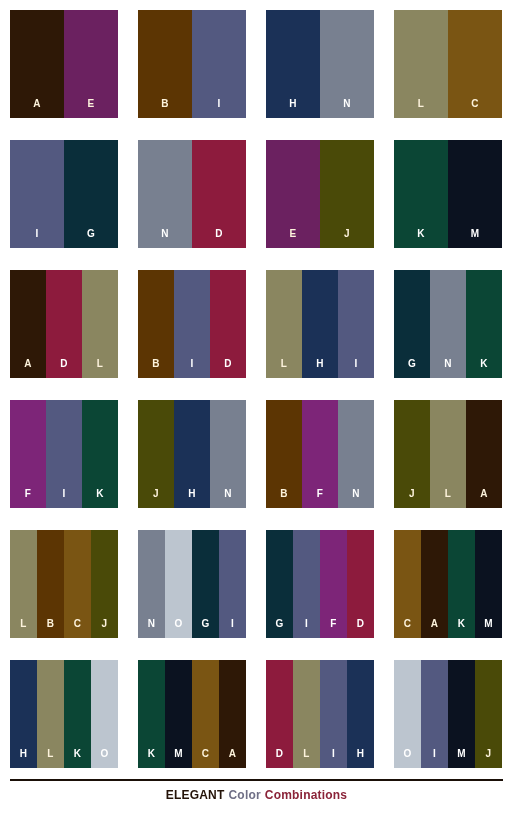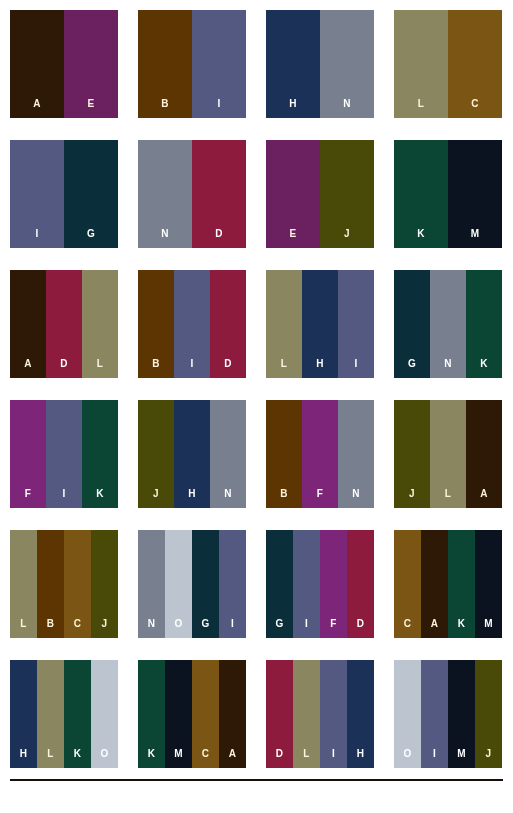--- a/index.html
+++ b/index.html
@@ -358,14 +358,17 @@
           <span class="band-label" style="color: rgb(255, 255, 255);">M</span>
         </div>
         <div class="band" style="background-color: rgb(74, 74, 8);">
           <span class="band-label" style="color: rgb(253, 243, 220);">J</span>
         </div>
       </div>
     </div>
 
   <div id="footer-rule" style="background: rgb(26, 15, 8);"></div>
 
+  <div id="footer">
+    <span class="w1" style="color: rgb(36, 19, 8);">ELEGANT</span><span class="sp"></span><span class="w2" style="color: rgb(111, 111, 134);">Color</span><span class="sp"></span><span class="w3" style="color: rgb(138, 35, 56);">Combinations</span>
+  </div>
 
 </div>
 
 </body></html>

